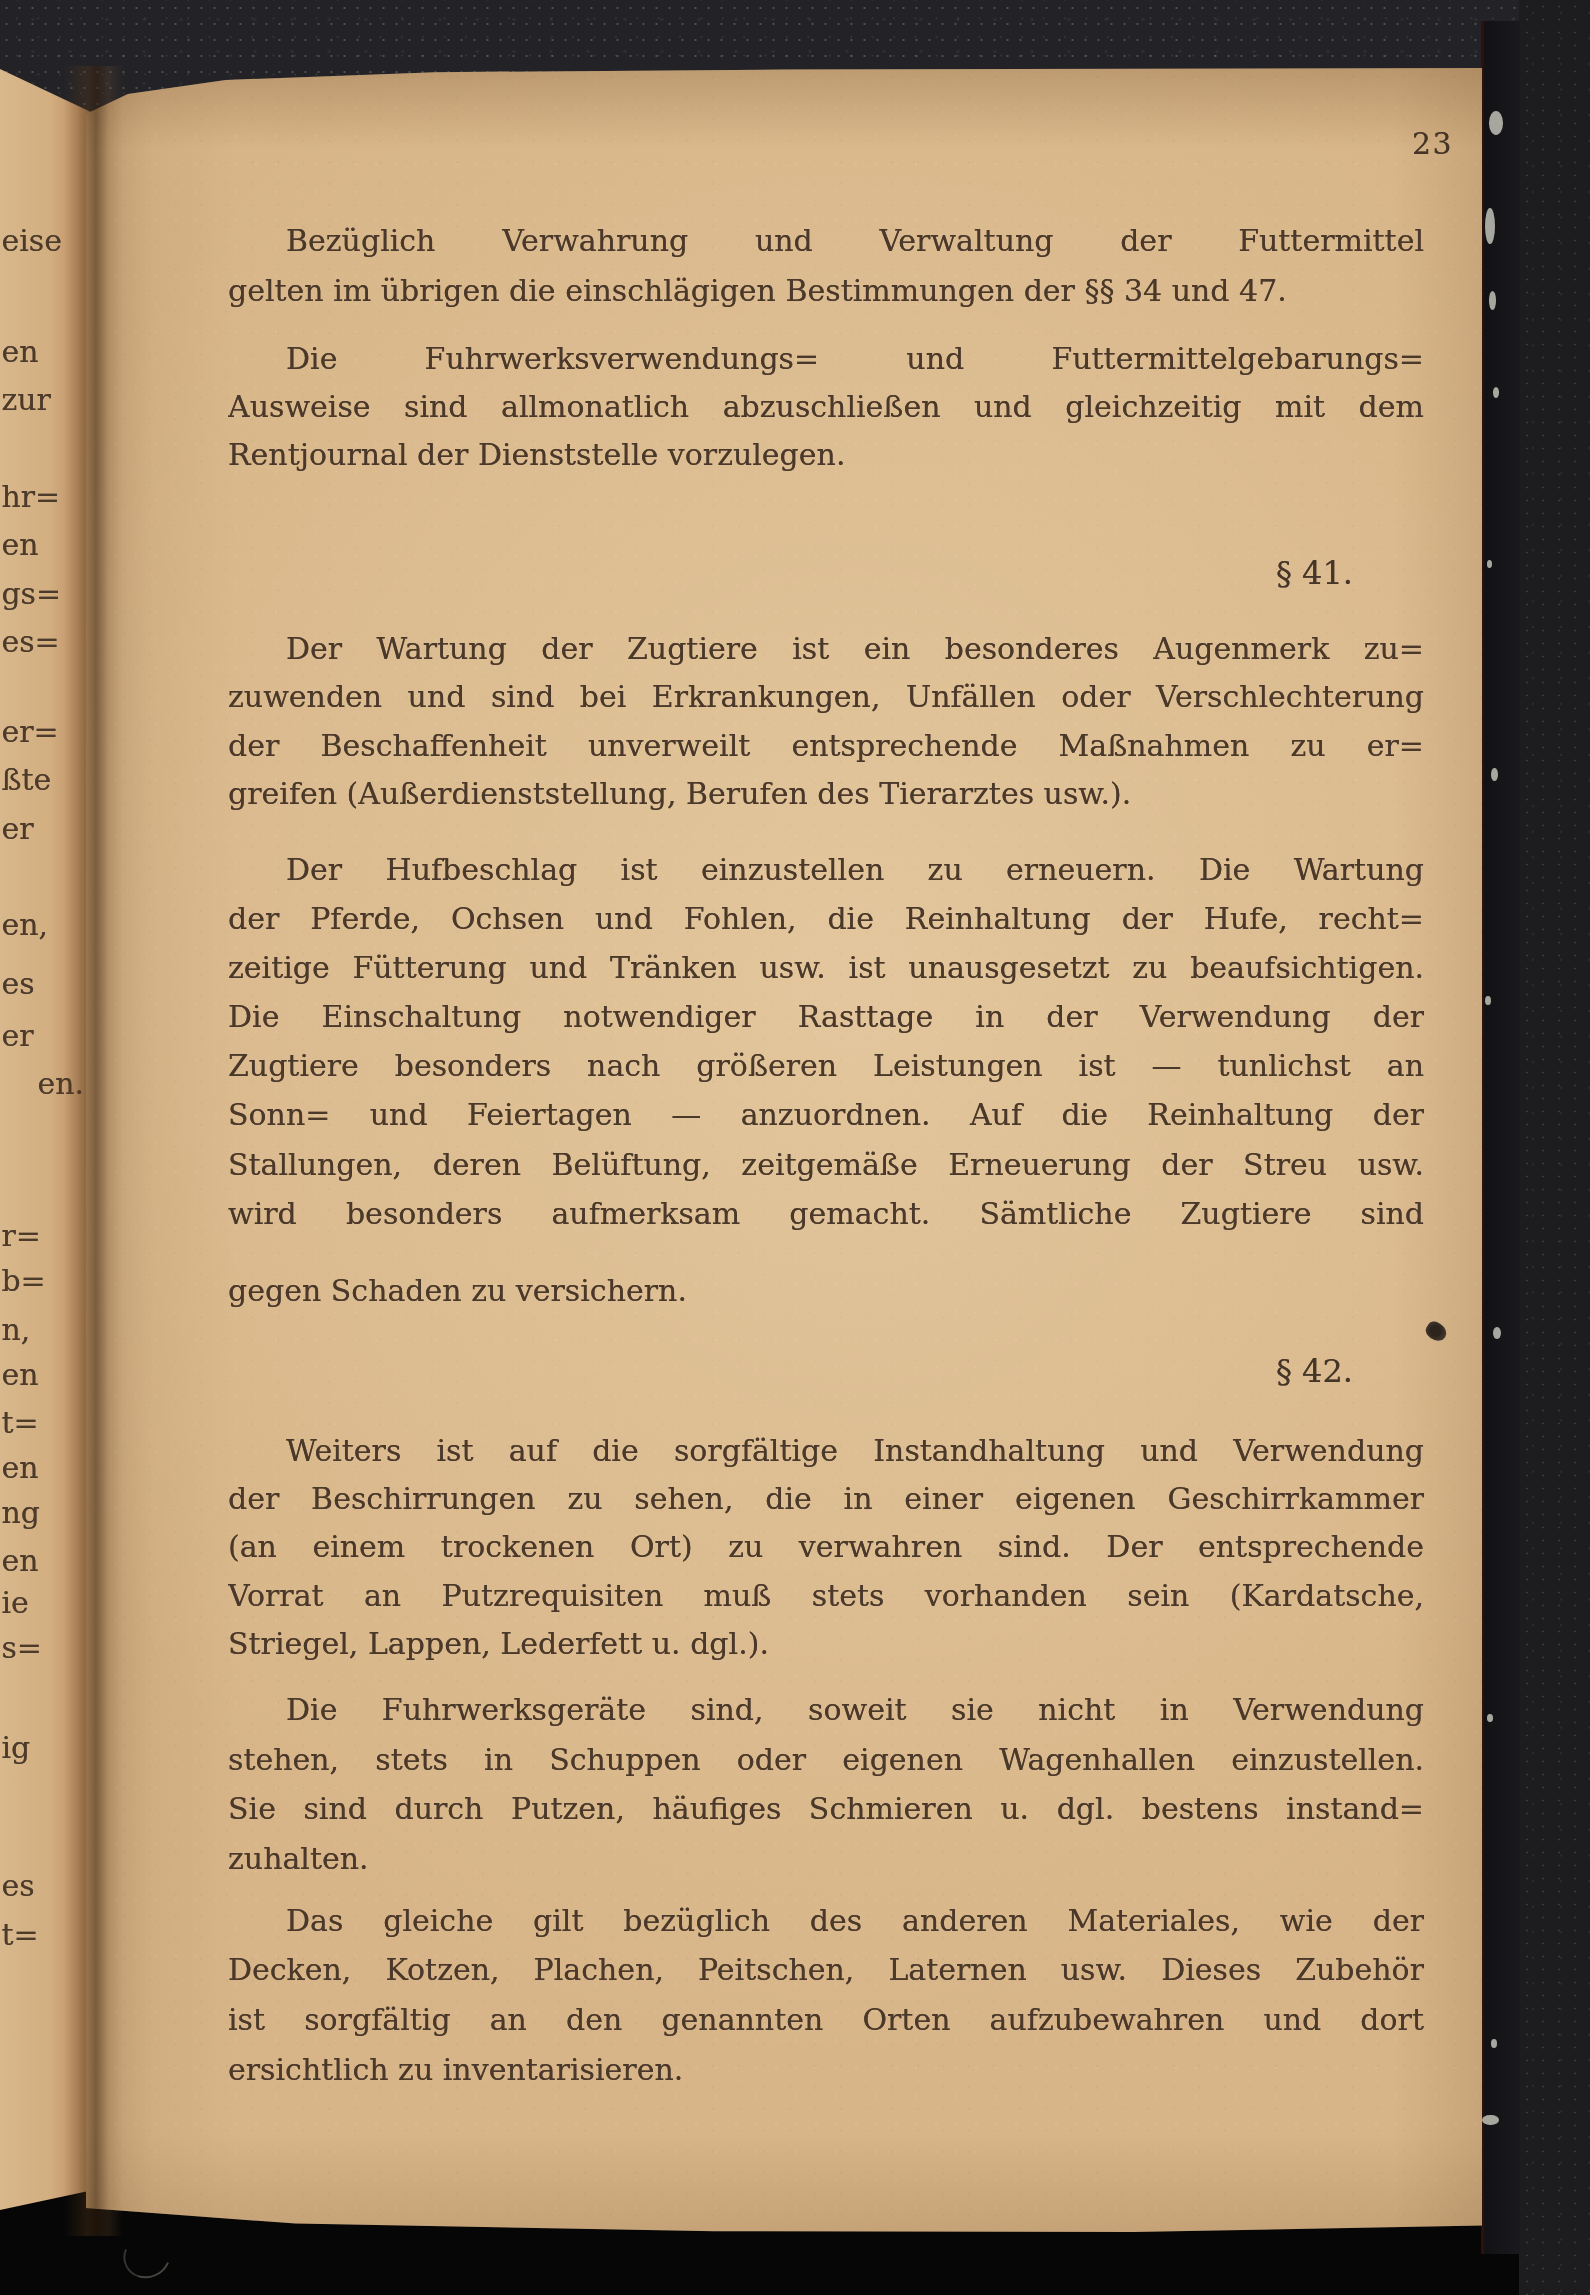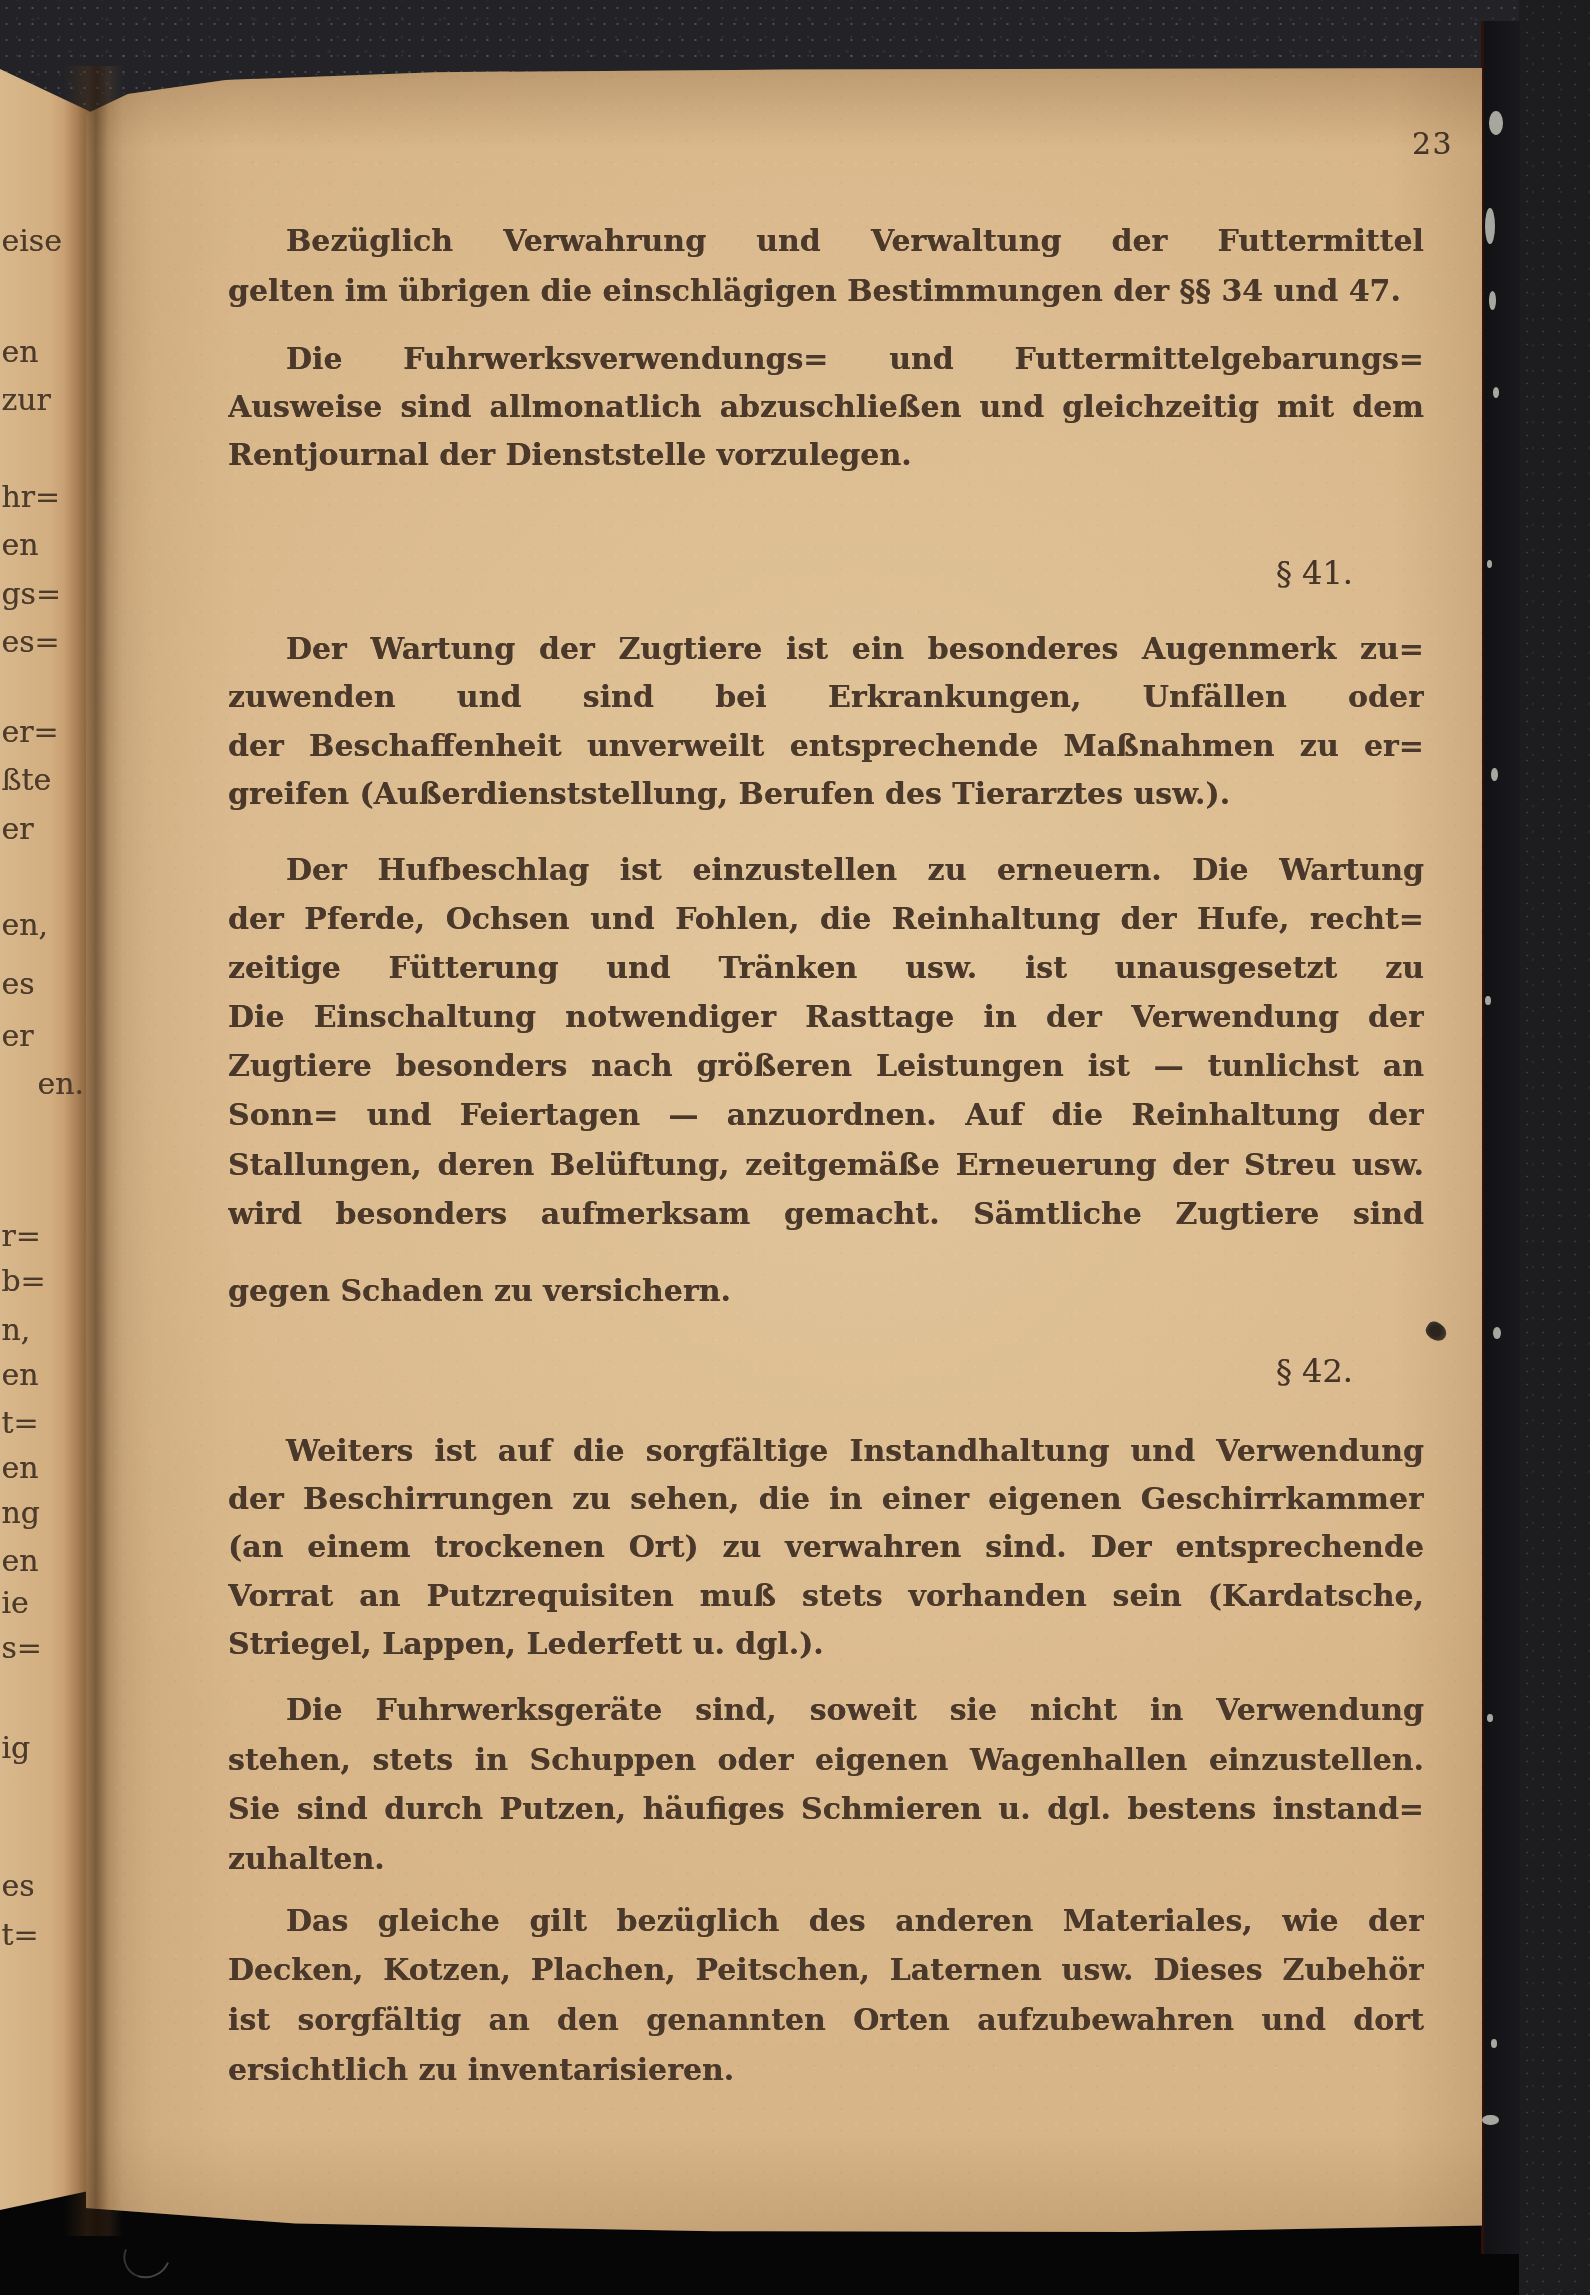--- a/index.html
+++ b/index.html
@@ -54,21 +54,21 @@
   .gutter{position:absolute;left:64px;top:66px;width:59px;height:2170px;pointer-events:none;
     background:linear-gradient(90deg, rgba(85,55,25,0) 0%, rgba(85,55,25,.38) 40%,
                rgba(55,32,12,.50) 54%, rgba(120,85,50,.22) 76%, rgba(0,0,0,0) 100%);}
 
   .page-number{position:absolute;left:1326px;top:60px;font-size:30px;color:#443528;
     letter-spacing:1.4px;text-shadow:0 0 0.3px rgba(68,53,40,.6);}
 
   .tline{position:absolute;left:142px;width:1196px;height:48px;box-sizing:border-box;
     font-size:30px;line-height:46px;color:#4a382a;
     text-align:justify;text-align-last:justify;text-justify:inter-word;
-    text-shadow:0 0 0.5px rgba(74,56,42,.72);overflow:hidden;white-space:normal;font-weight:bold;}
+    text-shadow:0 0 0.5px rgba(74,56,42,.72);overflow:hidden;white-space:normal;}
   .tline.indent{padding-left:58px;}
   .tline.last{text-align:left;text-align-last:left;}
   .heading{position:absolute;left:142px;width:1196px;height:48px;font-size:32px;line-height:43px;
     color:#46362a;text-align:right;transform:translateX(-71px);
     text-shadow:0 0 0.4px rgba(70,54,42,.7);}
 
   .ink-blot{position:absolute;left:1340px;top:1257px;width:21px;height:16.6px;
     background:radial-gradient(circle at 45% 50%, #241d17 0 35%, #3a3128 70%, #4b3f33 100%);
     border-radius:42% 58% 55% 45%;transform:rotate(32deg);opacity:.95;}
 

